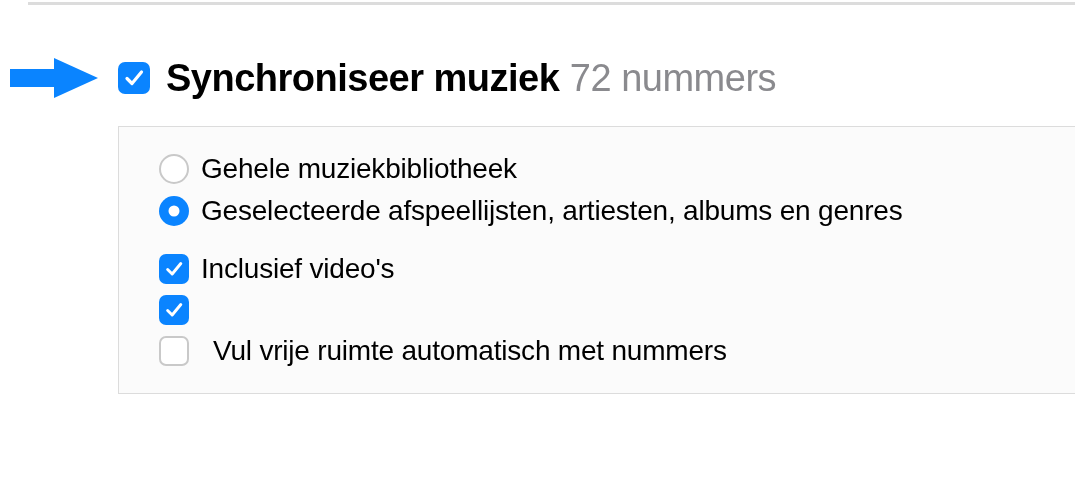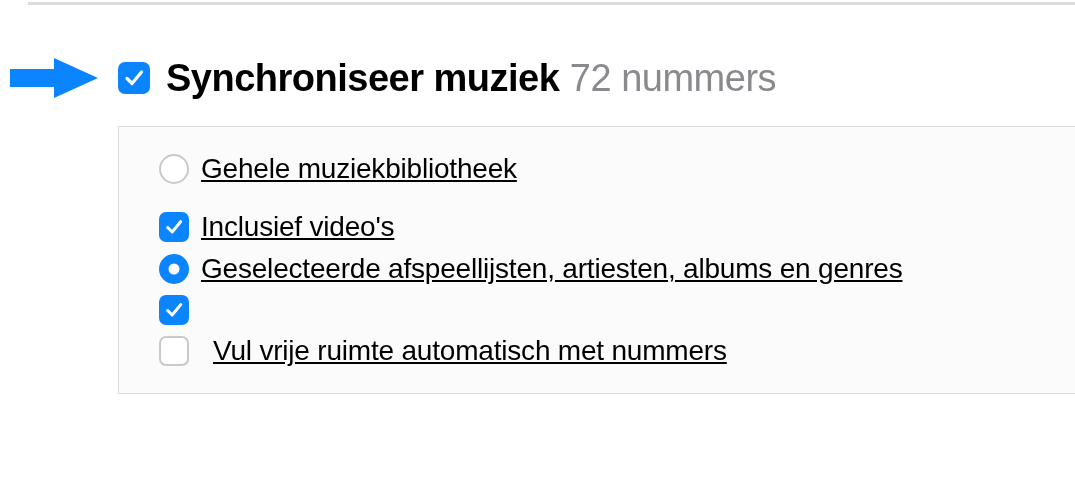--- a/index.html
+++ b/index.html
@@ -114,21 +114,20 @@
       width: 11px;
       height: 11px;
       background: #fff;
       border-radius: 50%;
     }
     .option-label {
       font-size: 28px;
       font-weight: 400;
       color: #000;
       letter-spacing: -0.2px;
-      text-decoration: underline;
     }
     .checkbox-sm {
       width: 30px;
       height: 30px;
       border-radius: 7px;
       display: flex;
       align-items: center;
       justify-content: center;
       flex-shrink: 0;
       cursor: pointer;
@@ -165,35 +164,35 @@
   </div>
 </div>
 
 <div class="options-panel">
 
   <div class="option-row">
     <div class="radio unselected"></div>
     <span class="option-label">Gehele muziekbibliotheek</span>
   </div>
 
+  <div class="option-row">
+    <div class="radio selected"></div>
+    <span class="option-label">Geselecteerde afspeellijsten, artiesten, albums en genres</span>
+  </div>
+
   <div class="option-row spacer-above">
     <div class="checkbox-sm checked">
       <svg width="20" height="20" viewBox="0 0 22 22">
         <path d="M4 11.5 L9 16.5 L18.5 5" stroke="#fff" stroke-width="3.2" fill="none" stroke-linecap="round" stroke-linejoin="round"></path>
       </svg>
     </div>
     <span class="option-label">Inclusief video's</span>
   </div>
 
   <div class="option-row">
-    <div class="radio selected"></div>
-    <span class="option-label">Geselecteerde afspeellijsten, artiesten, albums en genres</span>
-  </div>
-
-  <div class="option-row">
     <div class="checkbox-sm checked">
       <svg width="20" height="20" viewBox="0 0 22 22">
         <path d="M4 11.5 L9 16.5 L18.5 5" stroke="#fff" stroke-width="3.2" fill="none" stroke-linecap="round" stroke-linejoin="round"></path>
       </svg>
     </div>
   </div>
 
   <div class="option-row">
     <div class="checkbox-sm unchecked"></div>
     <span class="option-label">Vul vrije ruimte automatisch met nummers</span>

